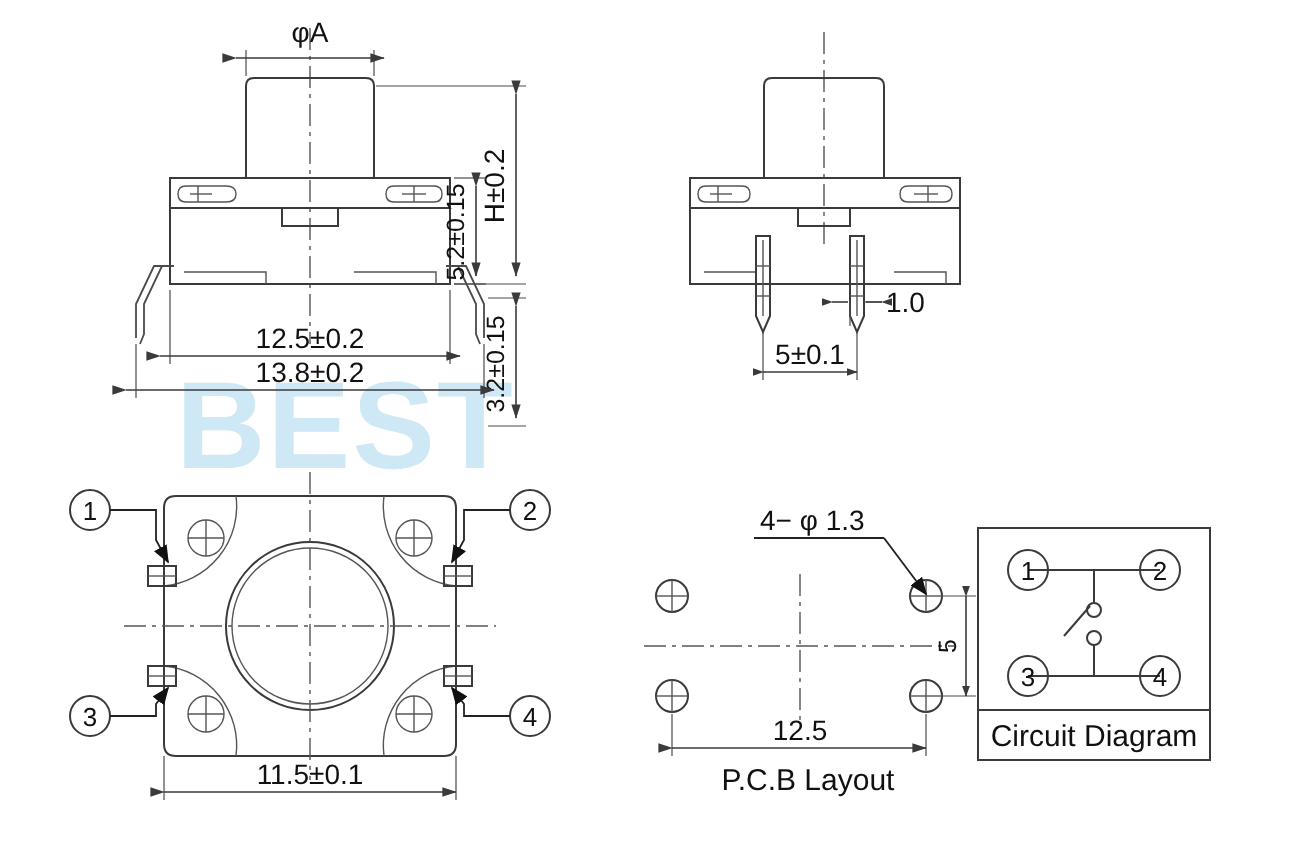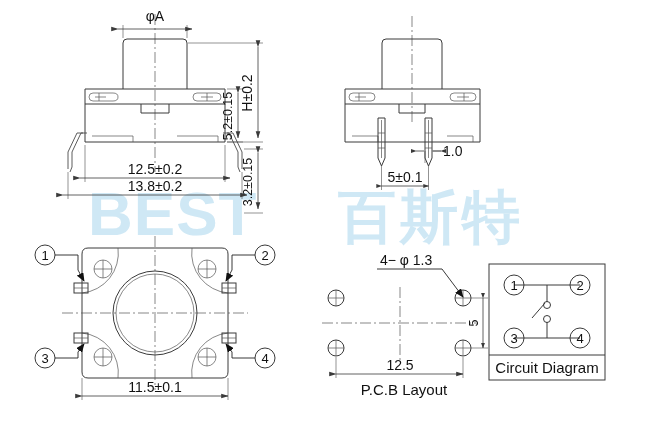--- a/index.html
+++ b/index.html
@@ -45,21 +45,20 @@
     letter-spacing: 4px;
     font-family: "DejaVu Sans", sans-serif;
   }
 </style>
 </head>
 <body>
 
 <div id="sheet">
 
   <div class="wm" id="wm-best">BEST</div>
-  <div class="wm" id="wm-cn">百斯特</div>
 
   <svg width="650" height="425" viewBox="0 0 650 425">
     <defs>
       <marker id="ar" markerWidth="9" markerHeight="7" refX="8.5" refY="3.5" orient="auto" markerUnits="strokeWidth">
         <polygon points="0,0.6 9,3.5 0,6.4" fill="#3a3a3a"></polygon>
       </marker>
       <marker id="arS" markerWidth="7" markerHeight="6" refX="6.5" refY="3" orient="auto" markerUnits="strokeWidth">
         <polygon points="0,0.5 7,3 0,5.5" fill="#3a3a3a"></polygon>
       </marker>
       <marker id="leadAr" markerWidth="10" markerHeight="8" refX="9" refY="4" orient="auto" markerUnits="strokeWidth">

